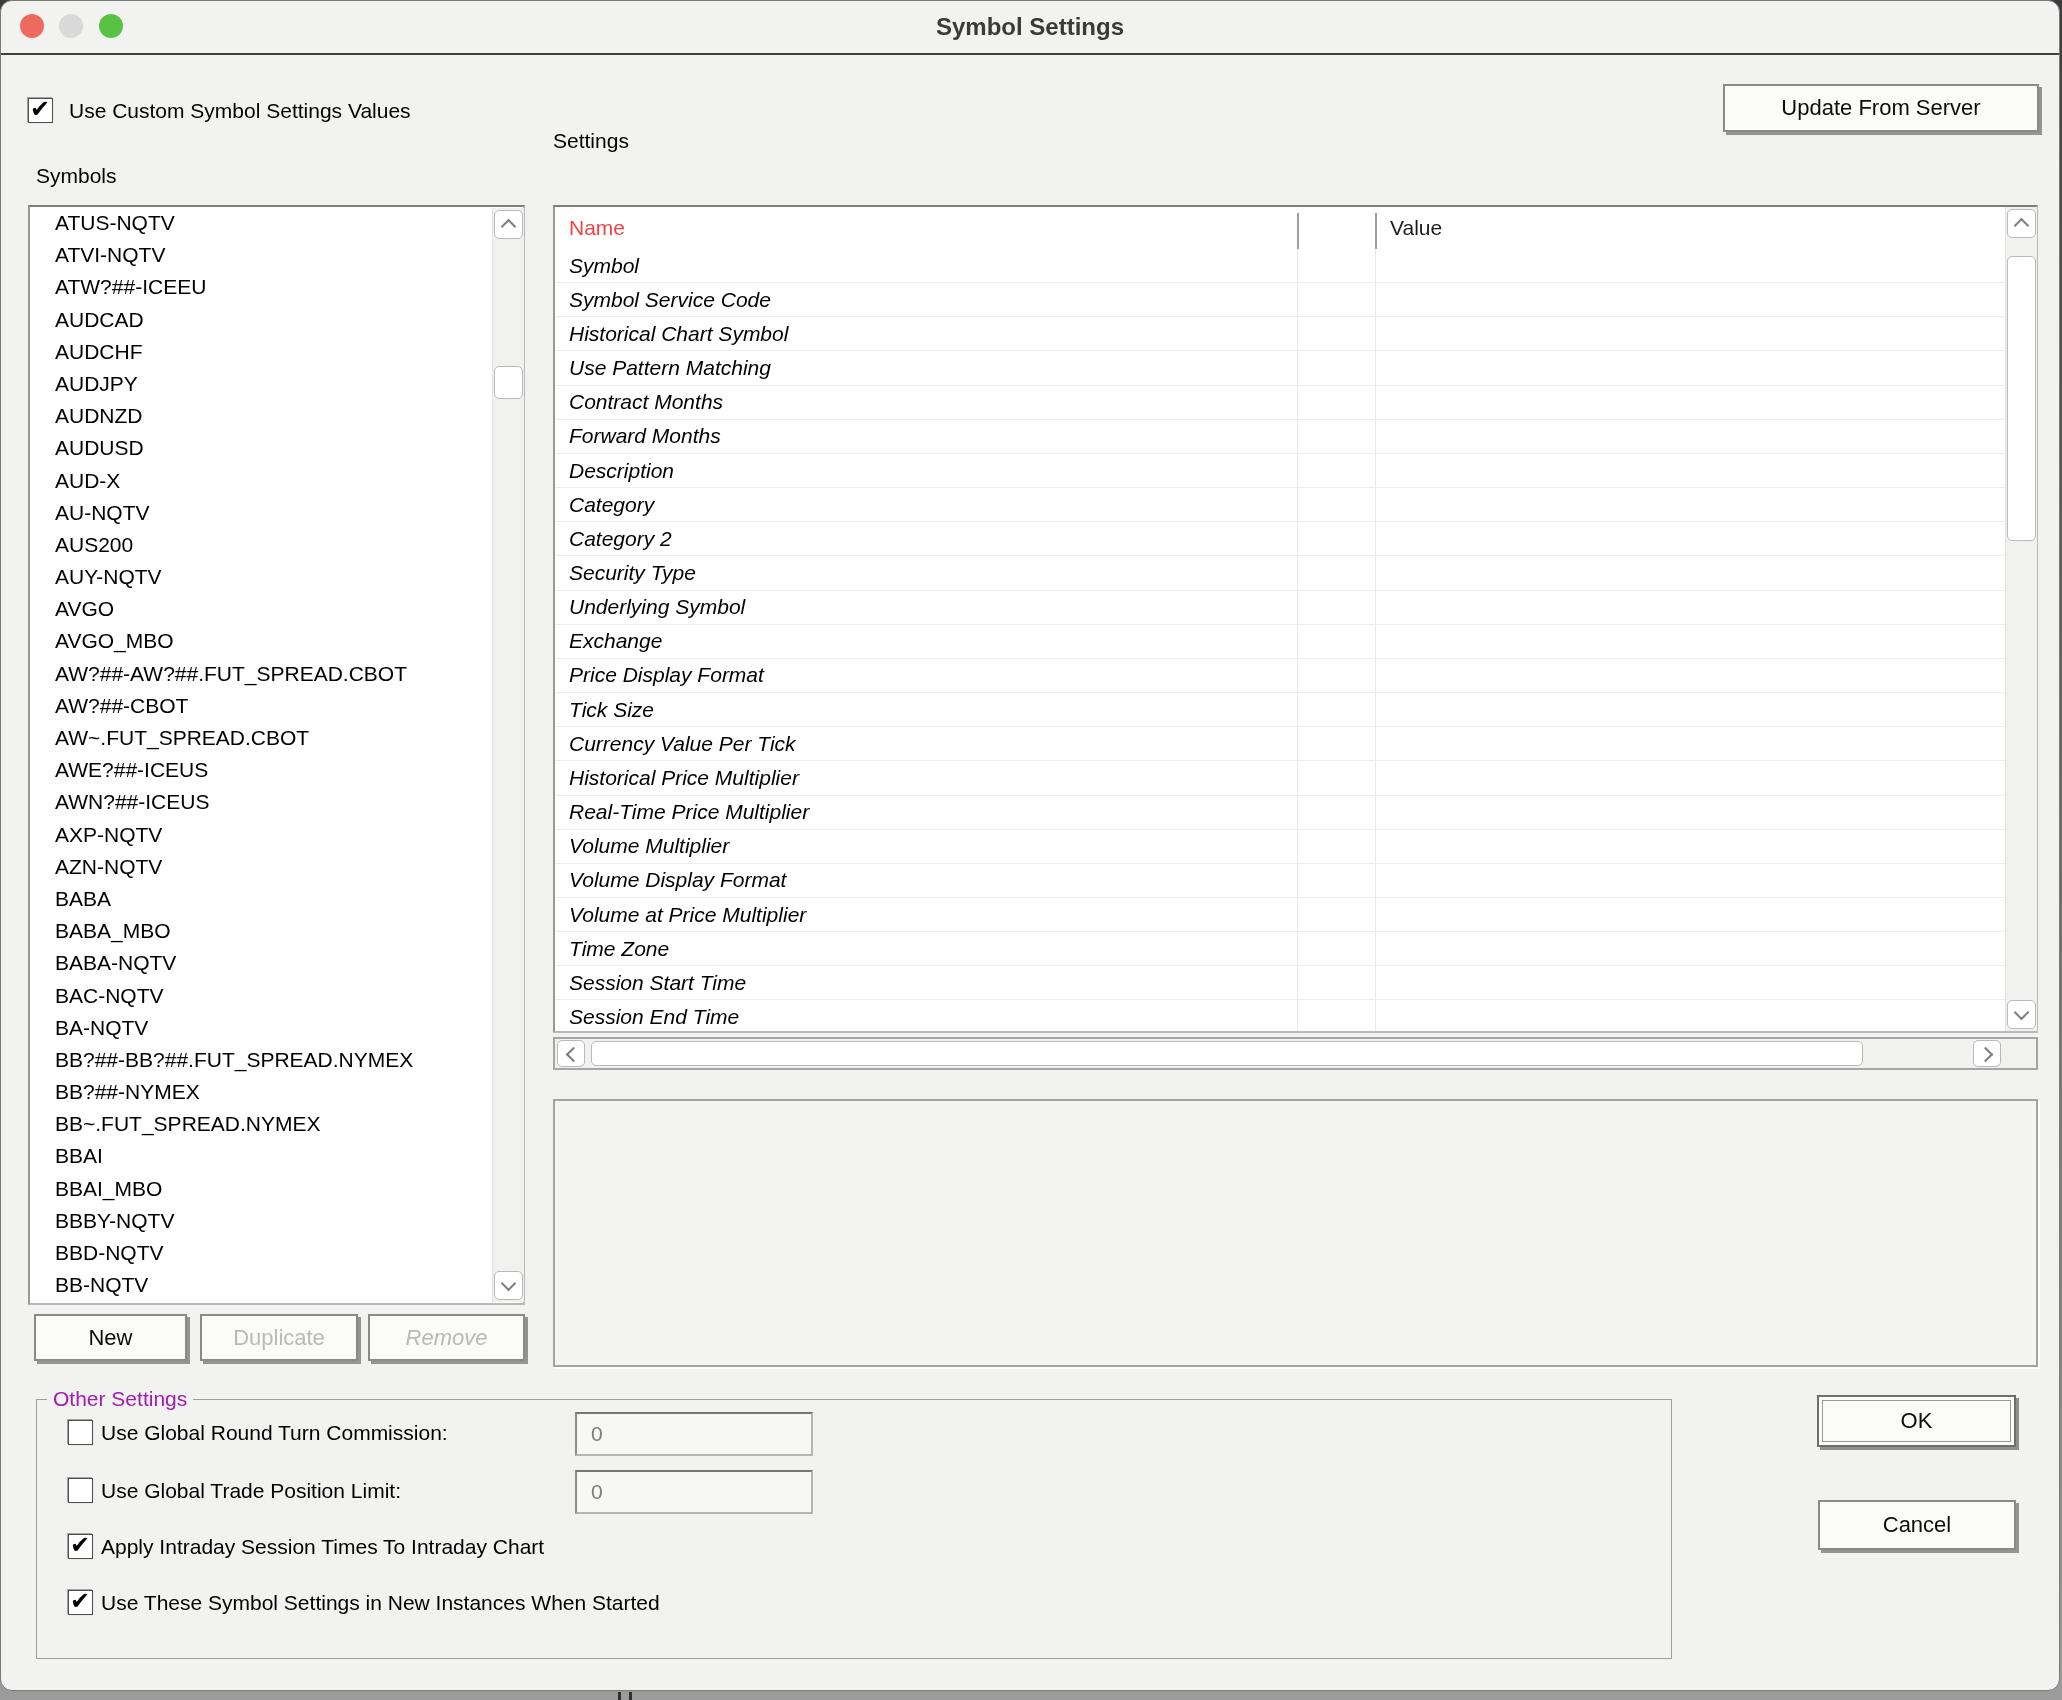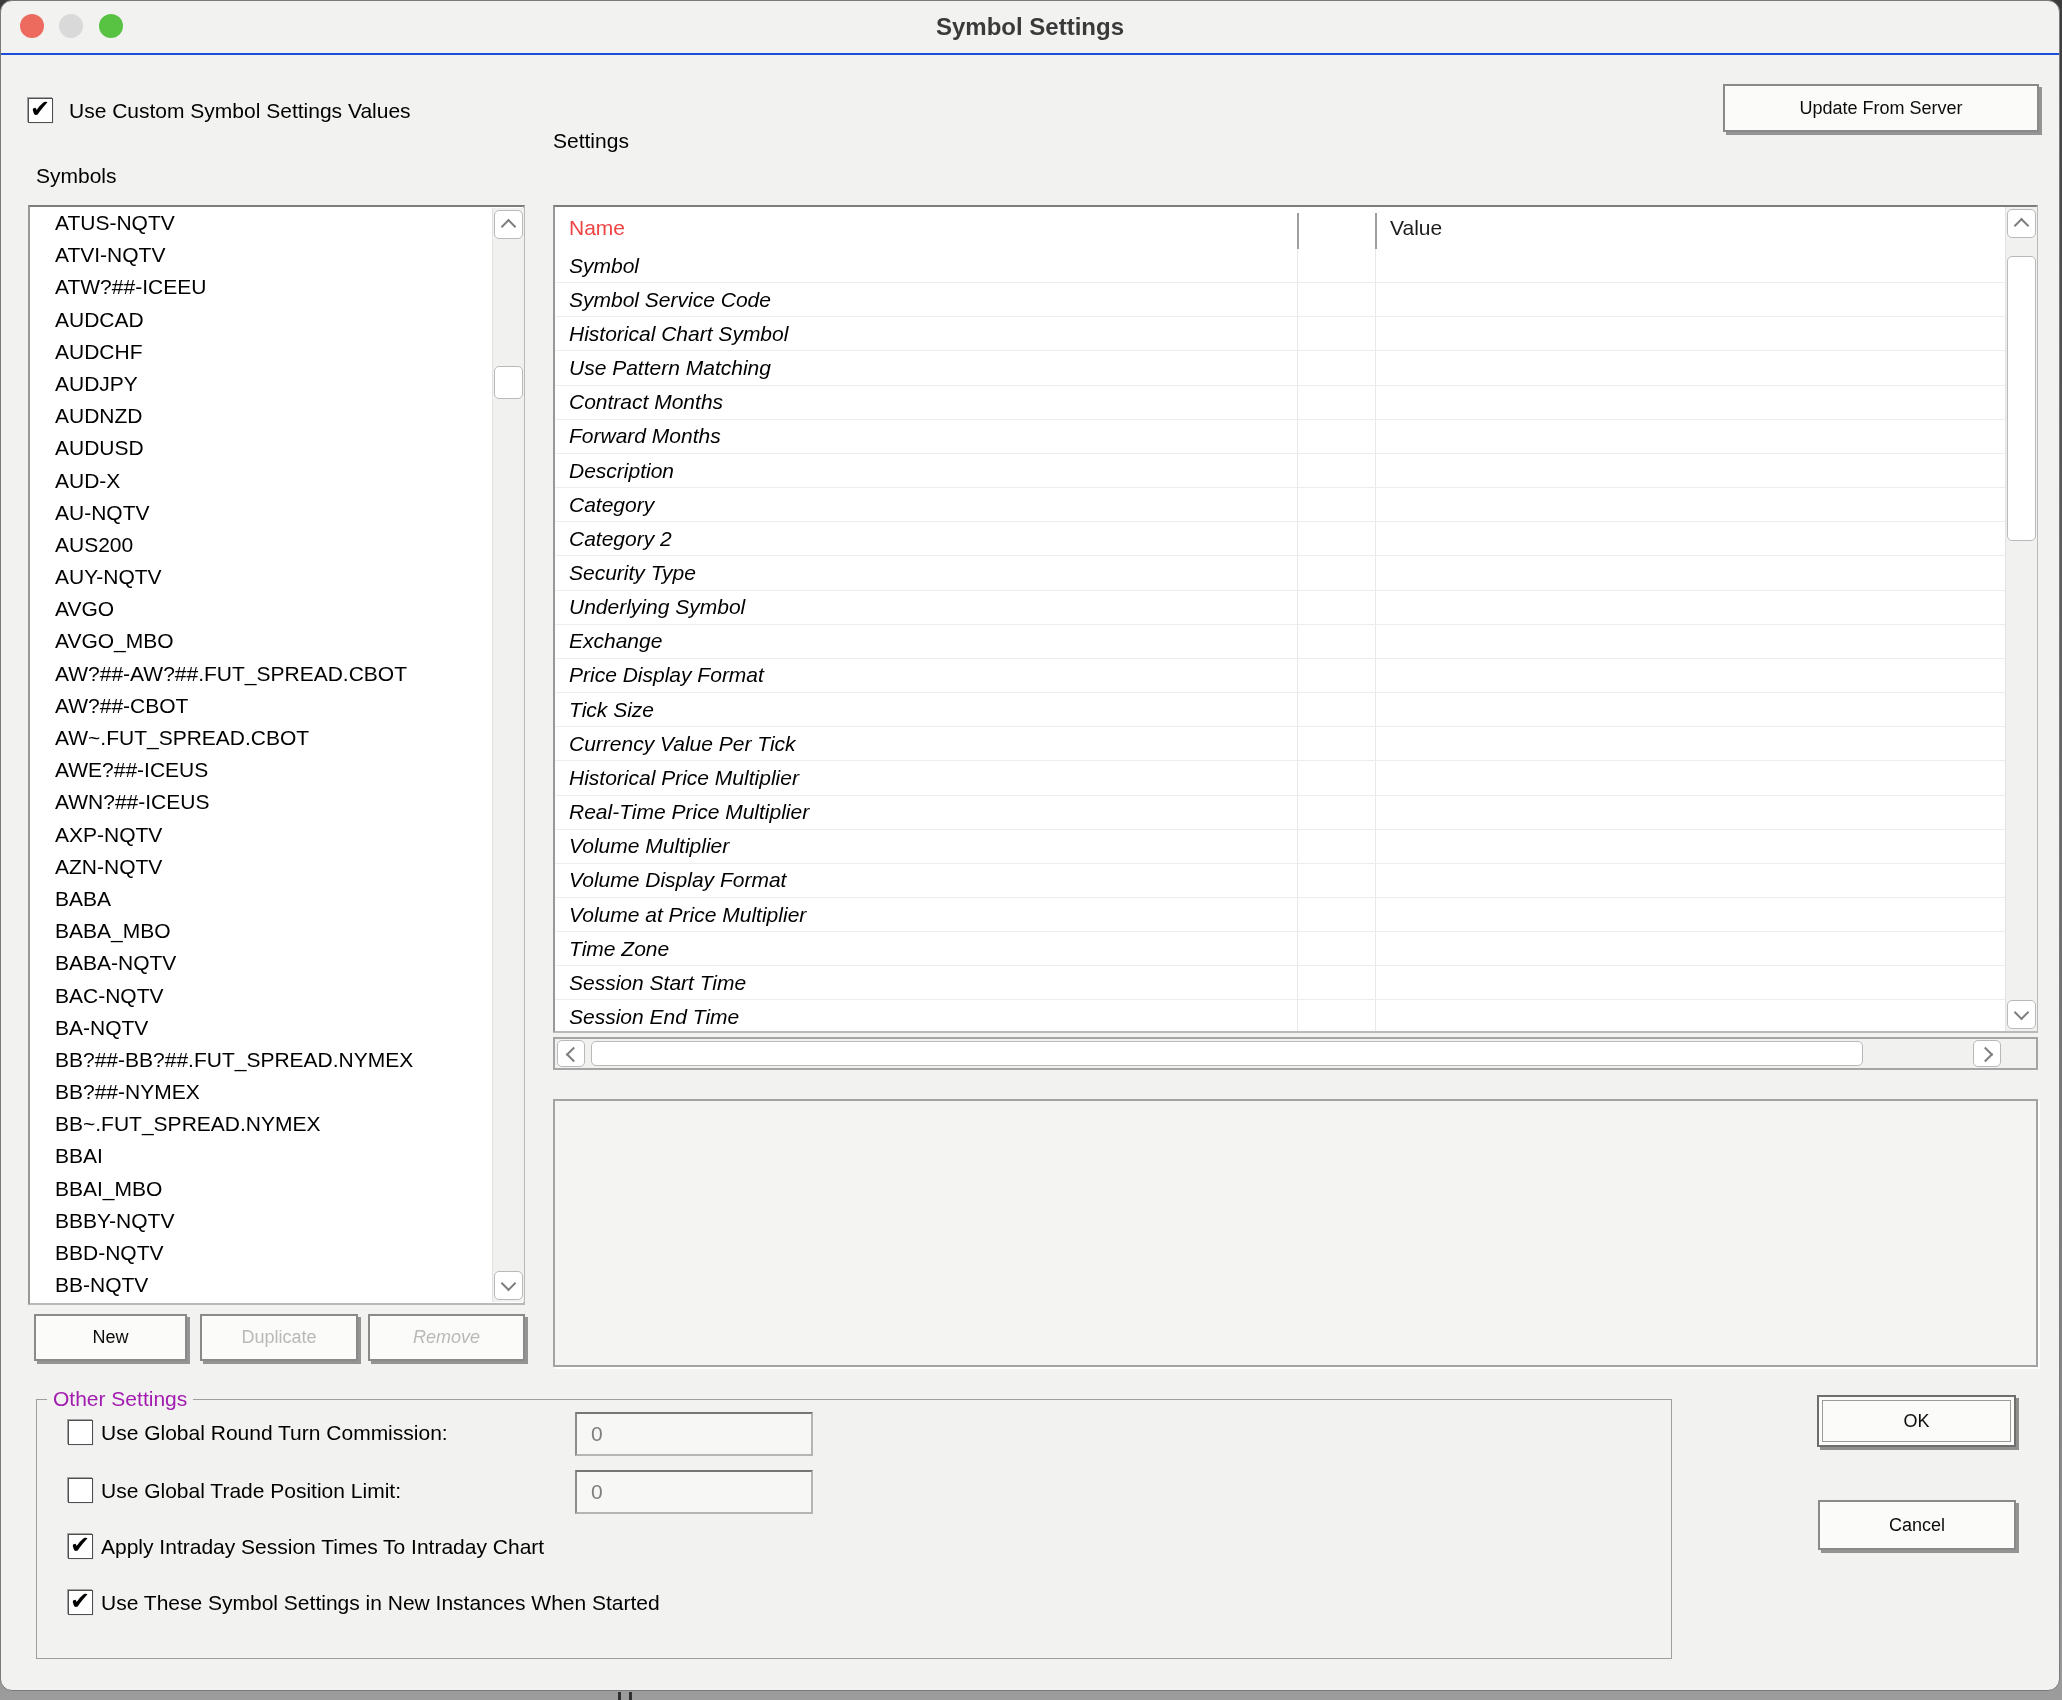--- a/index.html
+++ b/index.html
@@ -8,33 +8,33 @@
     background:linear-gradient(180deg,#3c3c3c 0%,#4a4a4a 12%,#8f8f8f 92%,#9c9c9c 100%);
     font-family:"Liberation Sans","DejaVu Sans",sans-serif;
     -webkit-font-smoothing:none;
   }
   .window{
     position:absolute;left:0;top:0;width:2060px;height:1691px;
     background:#f2f2f1;border:1px solid #7a7a7a;border-radius:12px;
     box-sizing:border-box;
   }
   
-  .titlebar{position:absolute;left:0;top:0;width:100%;height:52px;border-bottom:2px solid #1d4ed8;border-radius:12px 12px 0 0;}
+  .titlebar{position:absolute;left:0;top:0;width:100%;height:52px;border-bottom:2px solid #404040;border-radius:12px 12px 0 0;}
   .title{position:absolute;left:0;top:0;width:100%;height:52px;display:flex;align-items:center;justify-content:center;
          font-size:24px;font-weight:bold;color:#3a3a3a;}
   .tl{position:absolute;top:13px;width:24px;height:24px;border-radius:50%;}
   .tl.red{left:19px;background:#ed6a5e;}
   .tl.gray{left:58px;background:#d9d9d9;}
   .tl.green{left:98px;background:#58c343;}
   
   .btn{
     position:absolute;background:#fbfbfa;border:2px solid #8a8a8a;
     box-shadow:3px 3px 0 0 #949494;box-sizing:border-box;
     display:flex;align-items:center;justify-content:center;
-    font-size:18px;color:#0c0c0c;cursor:default;
+    font-size:22px;color:#0c0c0c;cursor:default;
   }
   .btn.default{border-color:#6e6e6e;box-shadow:3px 3px 0 0 #8f8f8f, inset 0 0 0 3px #fbfbfa, inset 0 0 0 4px #9a9a9a;}
   .btn.disabled{color:#b9b9b9;}
   .cb{
     position:absolute;width:25px;height:25px;background:#fff;box-sizing:border-box;
     border:1px solid #4f4f4f;box-shadow:-1px -1px 0 #a2a2a2,1px 1px 0 #e9e9e9;
   }
   .cb.on::after{
     content:"\2714";position:absolute;left:1px;top:-4px;font-size:24px;font-weight:bold;color:#000;
   }

